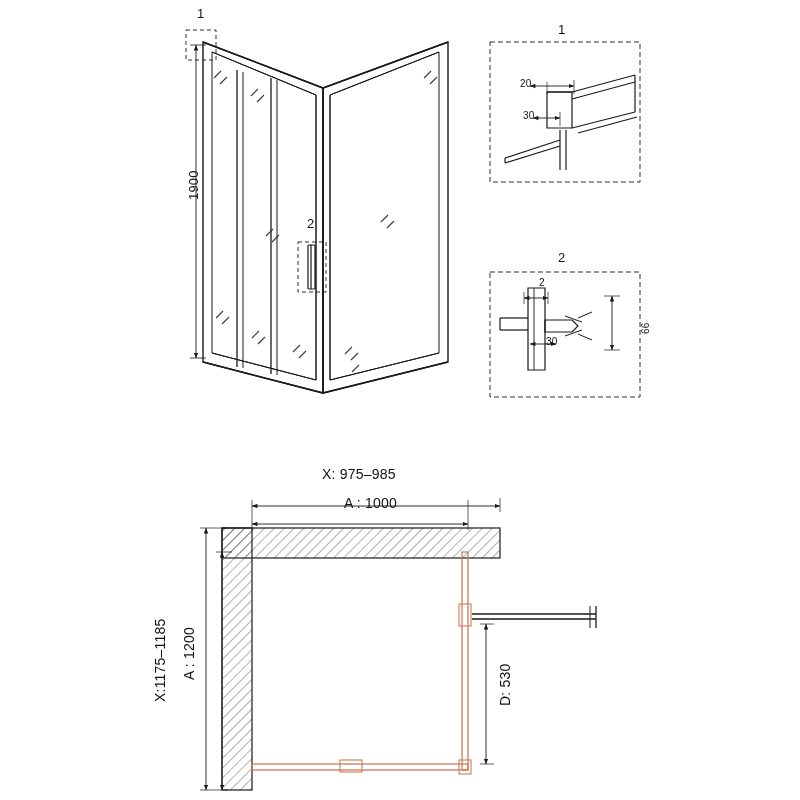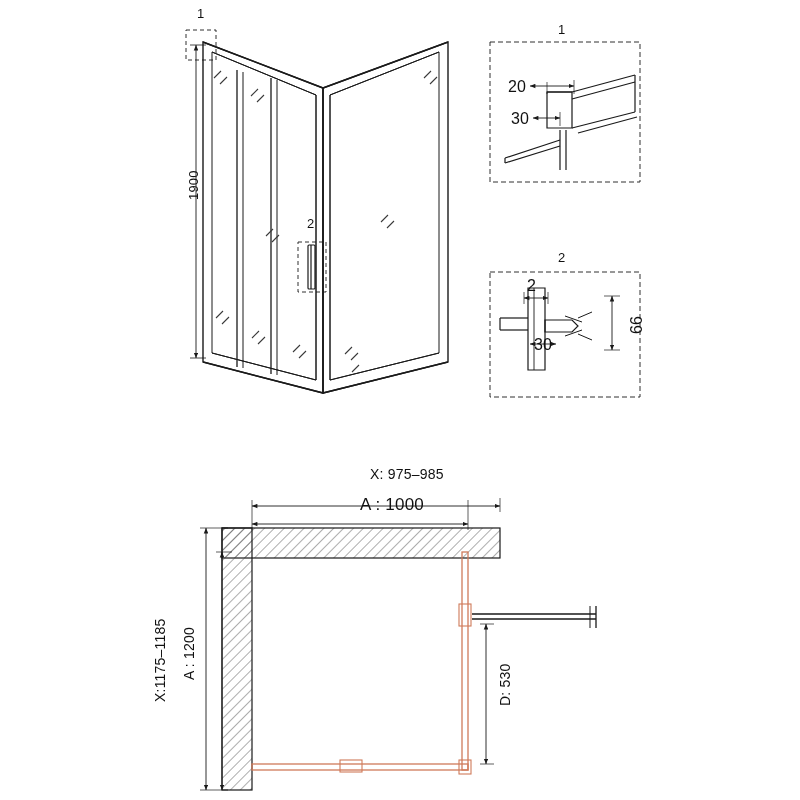--- a/index.html
+++ b/index.html
@@ -28,21 +28,21 @@
     height: 800px;
   }
   .lbl {
     position: absolute;
     font-family: "Liberation Sans", sans-serif;
     font-size: 13px;
     color: #111;
     white-space: nowrap;
     letter-spacing: 0.2px;
   }
-  .lbl.small { font-size: 16px; }
+  .lbl.small { font-size: 10px; margin-left: 12px; }
   .rot {
     transform-origin: 0 0;
     transform: rotate(-90deg);
   }
 </style>
 </head>
 <body>
 
 <div id="root">
 
@@ -219,19 +219,19 @@
 
   <div class="lbl" style="left:558px; top:22px;">1</div>
   <div class="lbl small" style="left:508px; top:78px;">20</div>
   <div class="lbl small" style="left:511px; top:110px;">30</div>
 
   <div class="lbl" style="left:558px; top:250px;">2</div>
   <div class="lbl small" style="left:527px; top:277px;">2</div>
   <div class="lbl small rot" style="left:628px; top:334px;">66</div>
   <div class="lbl small" style="left:534px; top:336px;">30</div>
 
-  <div class="lbl" style="left:322px; top:466px; font-size:14px;margin-left:48px;">X: 975–985</div>
-  <div class="lbl" style="left:360px; top:495px; font-size:17px;">A : 1000</div>
+  <div class="lbl" style="left:322px; top:466px; font-size:14px;">X: 975–985</div>
+  <div class="lbl" style="left:344px; top:495px; font-size:14px;">A : 1000</div>
   <div class="lbl rot" style="left:152px; top:702px; font-size:14px;">X:1175–1185</div>
   <div class="lbl rot" style="left:181px; top:680px; font-size:14px;">A : 1200</div>
   <div class="lbl rot" style="left:497px; top:706px; font-size:14px;">D: 530</div>
 
 </div>
 
 </body></html>

